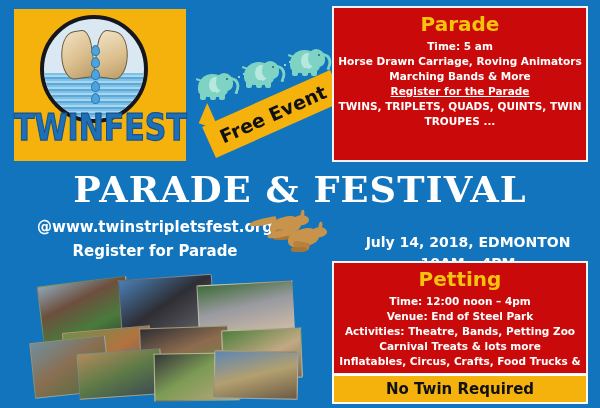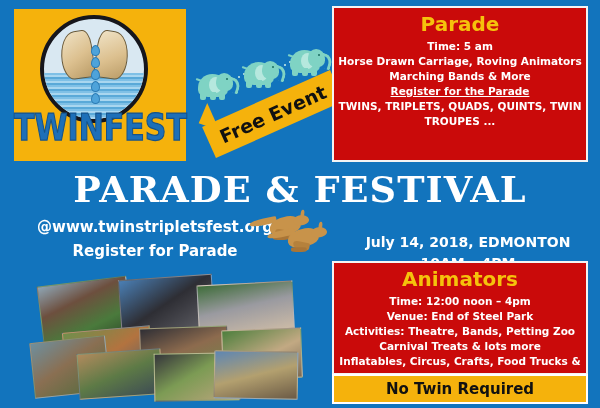--- a/index.html
+++ b/index.html
@@ -282,21 +282,21 @@
       background:linear-gradient(150deg,#6e8f9e 0%,#8a6f52 45%,#4f6b3c 100%);"></div>
     <div class="photo" style="left:66px;top:74px;width:82px;height:44px;transform:rotate(-4deg);
       background:linear-gradient(160deg,#b08a5d 0%,#5d7a46 50%,#3c4a55 100%);"></div>
     <div class="photo" style="left:142px;top:76px;width:84px;height:46px;transform:rotate(-1deg);
       background:linear-gradient(150deg,#35353b 0%,#7c9b54 45%,#bda57e 100%);"></div>
     <div class="photo" style="left:202px;top:74px;width:82px;height:46px;transform:rotate(1deg);
       background:linear-gradient(165deg,#5d86b4 0%,#b3a06f 50%,#6b5a45 100%);"></div>
   </div>
 
   <div class="red-panel" id="festival-panel">
-    <div class="panel-title">Animators</div>
+    <div class="panel-title">Petting</div>
     <div class="panel-line">Time: 12:00 noon – 4pm</div>
     <div class="panel-line">Venue: End of Steel Park</div>
     <div class="panel-line">Activities: Theatre,  Bands, Petting  Zoo</div>
     <div class="panel-line">Carnival  Treats &amp; lots more</div>
     <div class="panel-line">Inflatables,  Circus,  Crafts,  Food Trucks &amp;</div>
   </div>
 
   <div id="no-twin">No Twin Required</div>
 
 </div>

